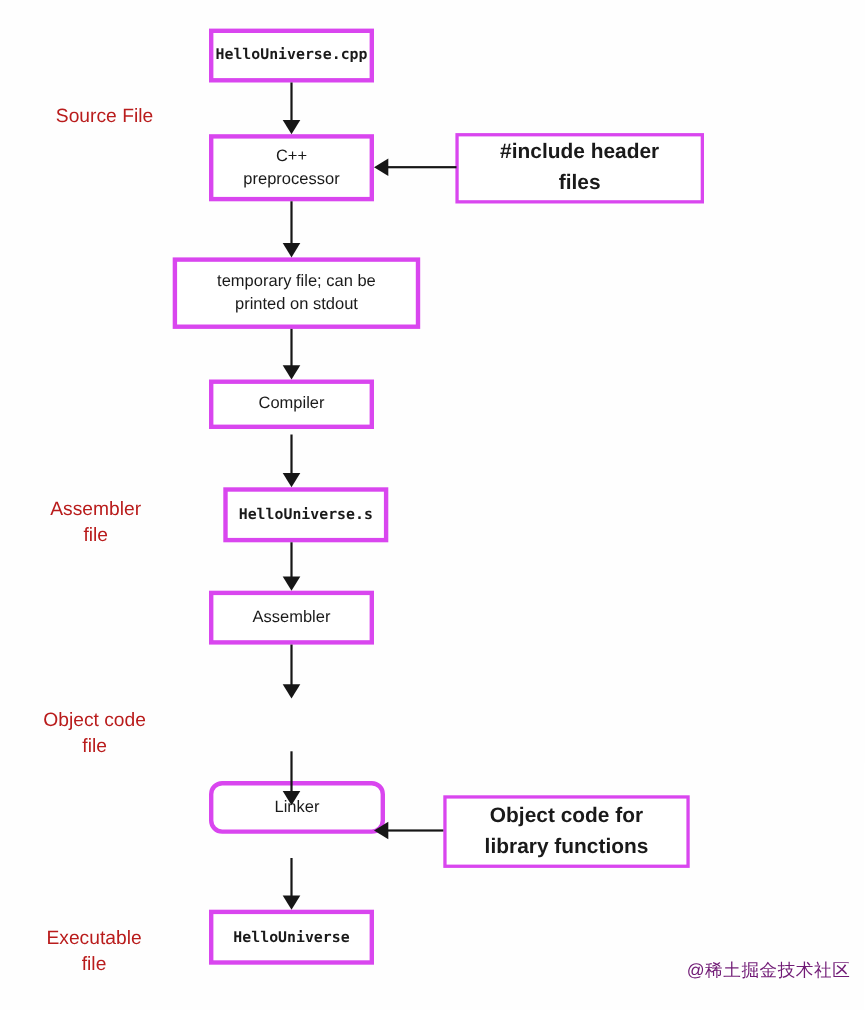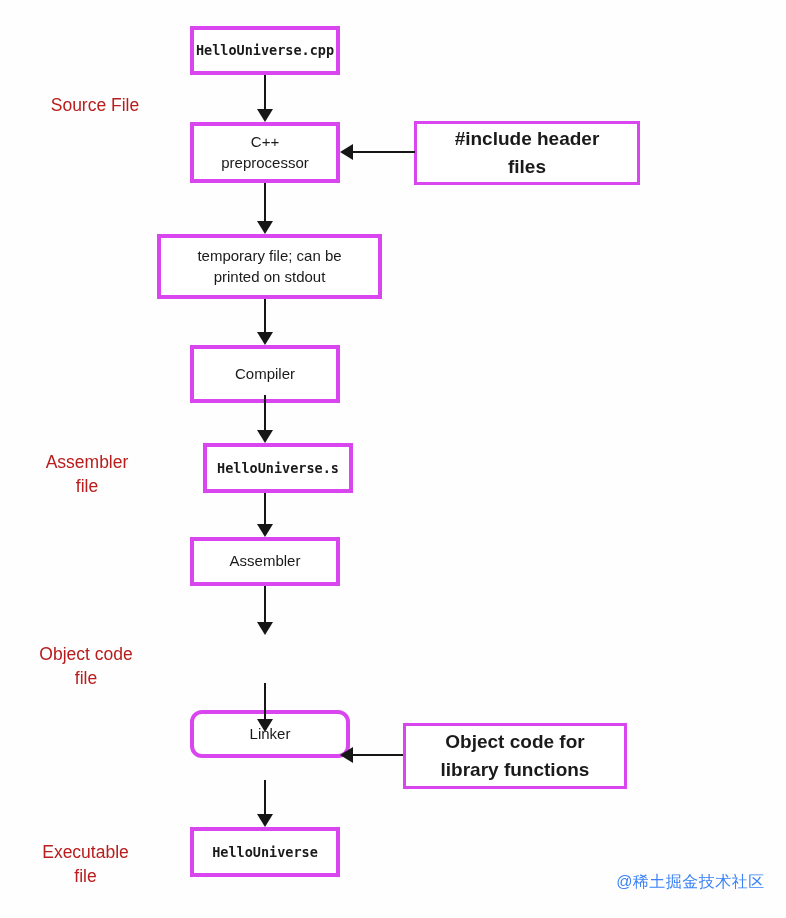--- a/index.html
+++ b/index.html
@@ -43,21 +43,21 @@
     font-size: 17.5px;
     line-height: 24px;
     text-align: center;
     white-space: pre-line;
     color: #b91c1c;
   }
   
   #box-source-file   { left: 190px; top: 26px;  width: 150px; height: 49px; }
   #box-preprocessor  { left: 190px; top: 122px; width: 150px; height: 61px; }
   #box-temp-file     { left: 157px; top: 234px; width: 225px; height: 65px; }
-  #box-compiler      { left: 190px; top: 345px; width: 150px; height: 58px; }
+  #box-compiler      { left: 190px; top: 345px; width: 150px; height: 45px; }
   #box-assembly-file { left: 190px; top: 443px; width: 150px; height: 50px; margin-left: 13px; }
   #box-assembler     { left: 190px; top: 537px; width: 150px; height: 49px; }
   #box-object-file   { left: 190px; top: 635px; width: 150px; height: 48px; }
   #box-linker        { left: 190px; top: 710px; width: 160px; height: 48px; border-radius: 12px; }
   #box-executable    { left: 190px; top: 827px; width: 150px; height: 50px; }
   
   #box-include-note  { left: 414px; top: 121px; width: 226px; height: 64px; }
   #box-libobj-note   { left: 403px; top: 723px; width: 224px; height: 66px; }
   
   #label-source      { left: 20px; top: 93px;  width: 150px; }
@@ -84,22 +84,22 @@
   .arrow-h .head  { position: absolute; left: 0; top: 0; width: 0; height: 0;
                     border-top: 8px solid transparent; border-bottom: 8px solid transparent;
                     border-right: 13px solid #161616; }
   #arrow-h1 { left: 340px; top: 144px; width: 75px; }
   #arrow-h2 { left: 340px; top: 747px; width: 63px; }
   
   .watermark {
     position: absolute;
     left: 608px; top: 872px; width: 165px;
     font-size: 16px;
-    color: #3b82f6;
-    text-align: center;
+    color: #701a75;
+    text-align: right;
     letter-spacing: 0.5px;
   }
 </style>
 </head>
 <body>
 
 <div class="canvas">
 
   <div class="side-label" id="label-source">Source File</div>
   <div class="side-label" id="label-assembler">Assembler

